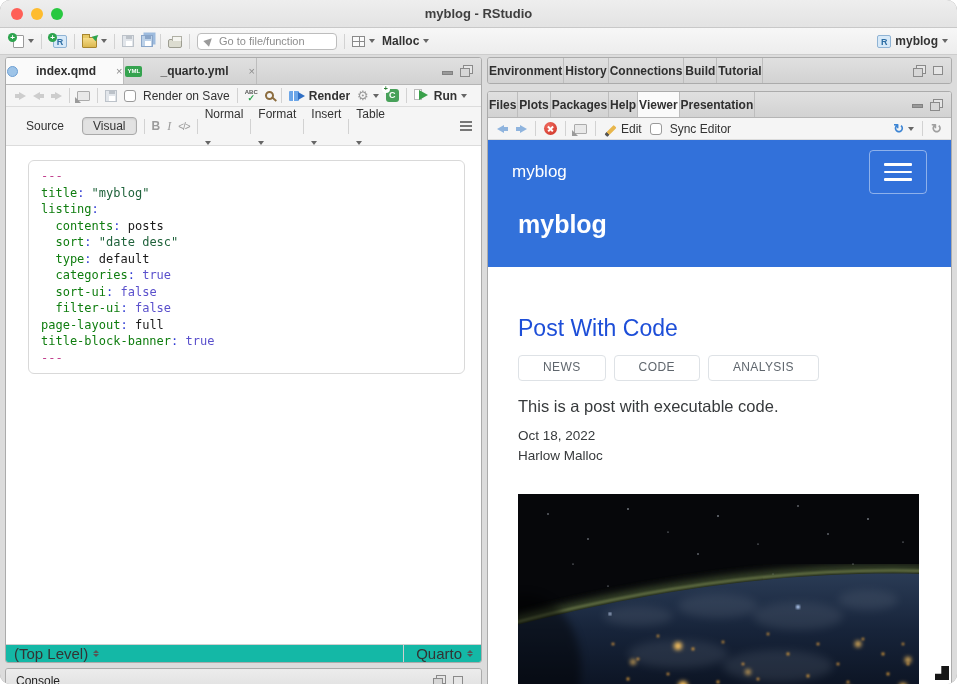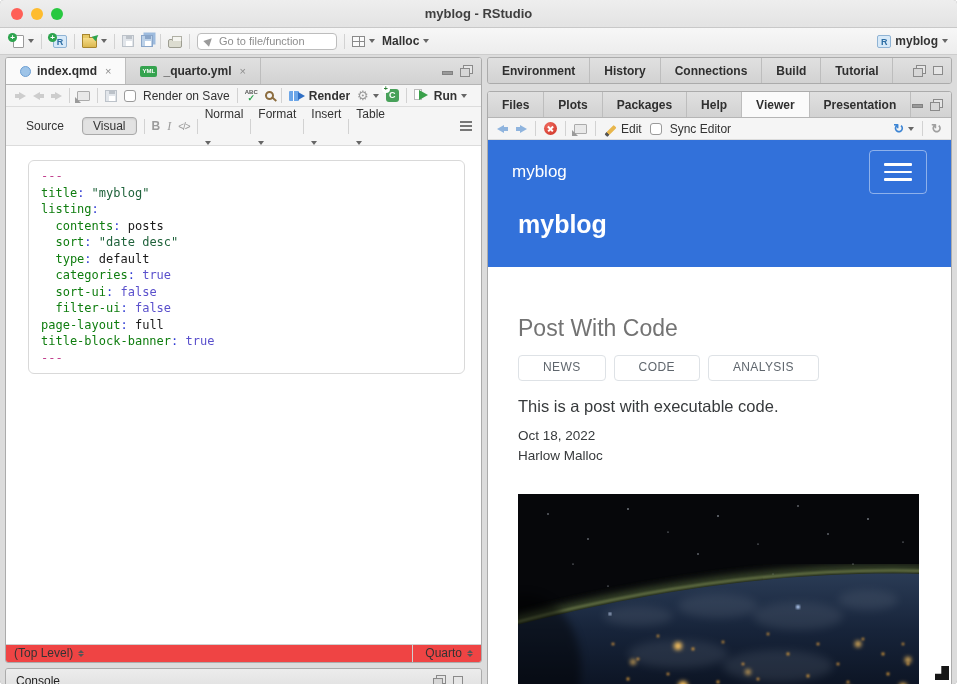--- a/index.html
+++ b/index.html
@@ -1,18 +1,18 @@
 <!DOCTYPE html>
 <html><head>
 <meta charset="utf-8">
 <style>
   * { box-sizing: border-box; margin: 0; padding: 0; }
   html,body { width:957px; height:684px; }
   body { font-family:"Liberation Sans", sans-serif; background:#fff; }
-  .window { width:957px; height:684px; border-radius:4px; overflow:hidden;
+  .window { width:957px; height:684px; border-radius:10px; overflow:hidden;
             background:#e2e2e2; box-shadow: inset 0 0 0 1px #9f9f9f; display:flex; flex-direction:column; position:relative;}
 
   
   .titlebar { flex:0 0 28px; background:linear-gradient(#eeeeee,#e3e3e3); border-bottom:1px solid #c8c8c8;
               display:flex; align-items:center; position:relative; }
   .traffic { display:flex; gap:8px; padding-left:11px; }
   .light { width:12px; height:12px; border-radius:50%; }
   .l-red{background:#ff5f57;} .l-yel{background:#febc2e;} .l-grn{background:#28c840;}
   .win-title { position:absolute; left:0; right:0; text-align:center; font-size:13px; font-weight:bold; color:#3f3f3f; }
 
@@ -48,21 +48,21 @@
   .spacer { flex:1; }
 
   
   .workspace { flex:1; display:flex; gap:5px; padding:2px 5px 7px; background:#dcdcdc; }
   .left-col  { width:477px; display:flex; flex-direction:column; gap:5px; }
   .right-col { flex:1; display:flex; flex-direction:column; gap:7px; }
   .pane { background:#fff; border:1px solid #ababab; border-radius:3px; overflow:hidden; display:flex; flex-direction:column; }
 
   .tabbar { flex:0 0 27px; background:linear-gradient(#e0e0e0,#d2d2d2); border-bottom:1px solid #b5b5b5;
             display:flex; align-items:stretch; font-size:12px; color:#2f2f2f; }
-  .tab { display:flex; align-items:center; gap:6px; padding:0 14px; border-right:1px solid #bdbdbd; font-weight:bold; white-space:nowrap;}
+  .tab { display:flex; align-items:center; gap:18px; padding:0 1px; border-right:1px solid #bdbdbd; font-weight:bold; white-space:nowrap;}
   .tab.active { background:#fafafa; }
   .tab-close { color:#8d8d8d; font-size:11px; font-weight:normal; margin-left:2px; }
   .ic-quarto { width:11px; height:11px; border-radius:50%; background:#9ec4e8; border:1px solid #6d9fd3; }
   .ic-yml { width:17px; height:11px; background:#35a34f; border-radius:2px; color:#fff; font:bold 6px/11px "Liberation Sans",sans-serif; text-align:center; letter-spacing:0; }
   .pane-icons { margin-left:auto; display:flex; align-items:center; gap:7px; padding-right:8px; }
   .ic-min { width:11px; height:4px; background:#9a9a9a; border:1px solid #828282; margin-top:3px;}
   .ic-restore { width:13px; height:12px; position:relative; }
   .ic-restore::before { content:""; position:absolute; right:0; top:0; width:8px; height:7px; border:1.5px solid #8a8a8a; background:#e6e6e6;}
   .ic-restore::after  { content:""; position:absolute; left:0; bottom:0; width:8px; height:7px; border:1.5px solid #8a8a8a; background:#d7d7d7;}
   .ic-max { width:10px; height:9px; border:1.5px solid #8a8a8a; background:#e6e6e6; }
@@ -104,22 +104,22 @@
   .fmt-code { font-size:10px; letter-spacing:-1px; }
   .dd { display:flex; gap:20px;flex-direction:column; }
   .ic-outline { width:12px; height:2px; background:#777; box-shadow:0 4px 0 #777, 0 8px 0 #777; margin-bottom:8px; margin-left:auto;}
 
   .editor-body { flex:1; background:#fff; padding:14px 0 0 22px; overflow:hidden; }
   .code-card { width:437px; border:1px solid #d9d9d9; border-radius:6px; padding:7px 12px;
                font:12px/16.5px "DejaVu Sans Mono", monospace; white-space:pre; }
   .c-meta{color:#c2428f;} .c-key{color:#0f7d0f;} .c-colon{color:#2f3bd3;} .c-str{color:#20633c;}
   .c-bool{color:#5a50cc;} .c-plain{color:#1a1a1a;}
 
-  .statusbar { flex:0 0 18px; background:#ef4444; border-top:1px solid #cfcfcf; display:flex; align-items:center;
-               font-size:12px; color:#333; padding:0 8px; }
+  .statusbar { flex:0 0 18px; background:#14b8a6; border-top:1px solid #cfcfcf; display:flex; align-items:center;
+               font-size:15px; color:#333; padding:0 8px; }
   .updown { display:inline-flex; flex-direction:column; gap:1px; margin-left:5px; }
   .updown i { display:block; width:0; height:0; border-left:3px solid transparent; border-right:3px solid transparent; }
   .updown .u { border-bottom:3.5px solid #555; } .updown .d { border-top:3.5px solid #555; }
   .status-right { margin-left:auto; border-left:1px solid #cfcfcf; padding-left:12px; display:flex; align-items:center; height:100%; }
 
   .console-pane { flex:0 0 27px; }
   .console-head { flex:0 0 25px; background:linear-gradient(#ececec,#dfdfdf); display:flex; align-items:center;
                   padding:0 10px; font-size:12px; color:#222; border-bottom:1px solid #e6e6e6;}
 
   
@@ -141,21 +141,21 @@
   
   .blog-header { background:#3271da; color:#fff; }
   .nav-row { height:64px; display:flex; align-items:center; padding:0 24px; }
   .brand { font-size:17px; }
   .hamburger { margin-left:auto; width:58px; height:44px; border:1px solid rgba(255,255,255,.45); border-radius:4px;
                display:flex; flex-direction:column; justify-content:center; align-items:center; gap:5px; }
   .hamburger i { display:block; width:28px; height:2.5px; background:#fff; border-radius:1px; }
   .banner-title { padding:6px 30px 28px; font-size:25px; font-weight:bold; }
 
   .article { padding:0 30px; color:#373a3c; }
-  .post-title { margin-top:46px; font-size:23px; font-weight:400; line-height:30px; color:#737373; }
+  .post-title { margin-top:46px; font-size:23px; font-weight:400; line-height:30px; color:#1d4ed8; }
   .badges { display:flex; gap:8px; margin:12px 0 16px; }
   .badge { border:1px solid #dee2e6; border-radius:4px; padding:4px 24px; font-size:12px; letter-spacing:.4px; color:#5f666d; line-height:1.3;}
   .excerpt { font-size:16.5px; margin-bottom:10px; }
   .meta-line { font-size:13.5px; line-height:20px; }
   .post-image { margin-top:28px; width:401px; height:200px; display:block; }
 
   .cursor-mark { position:absolute; right:8px; bottom:4px; width:14px; height:14px; background:#161616;
                  clip-path:polygon(100% 0, 100% 100%, 0 100%, 0 55%, 45% 55%, 45% 0); }
 </style>
 </head>

